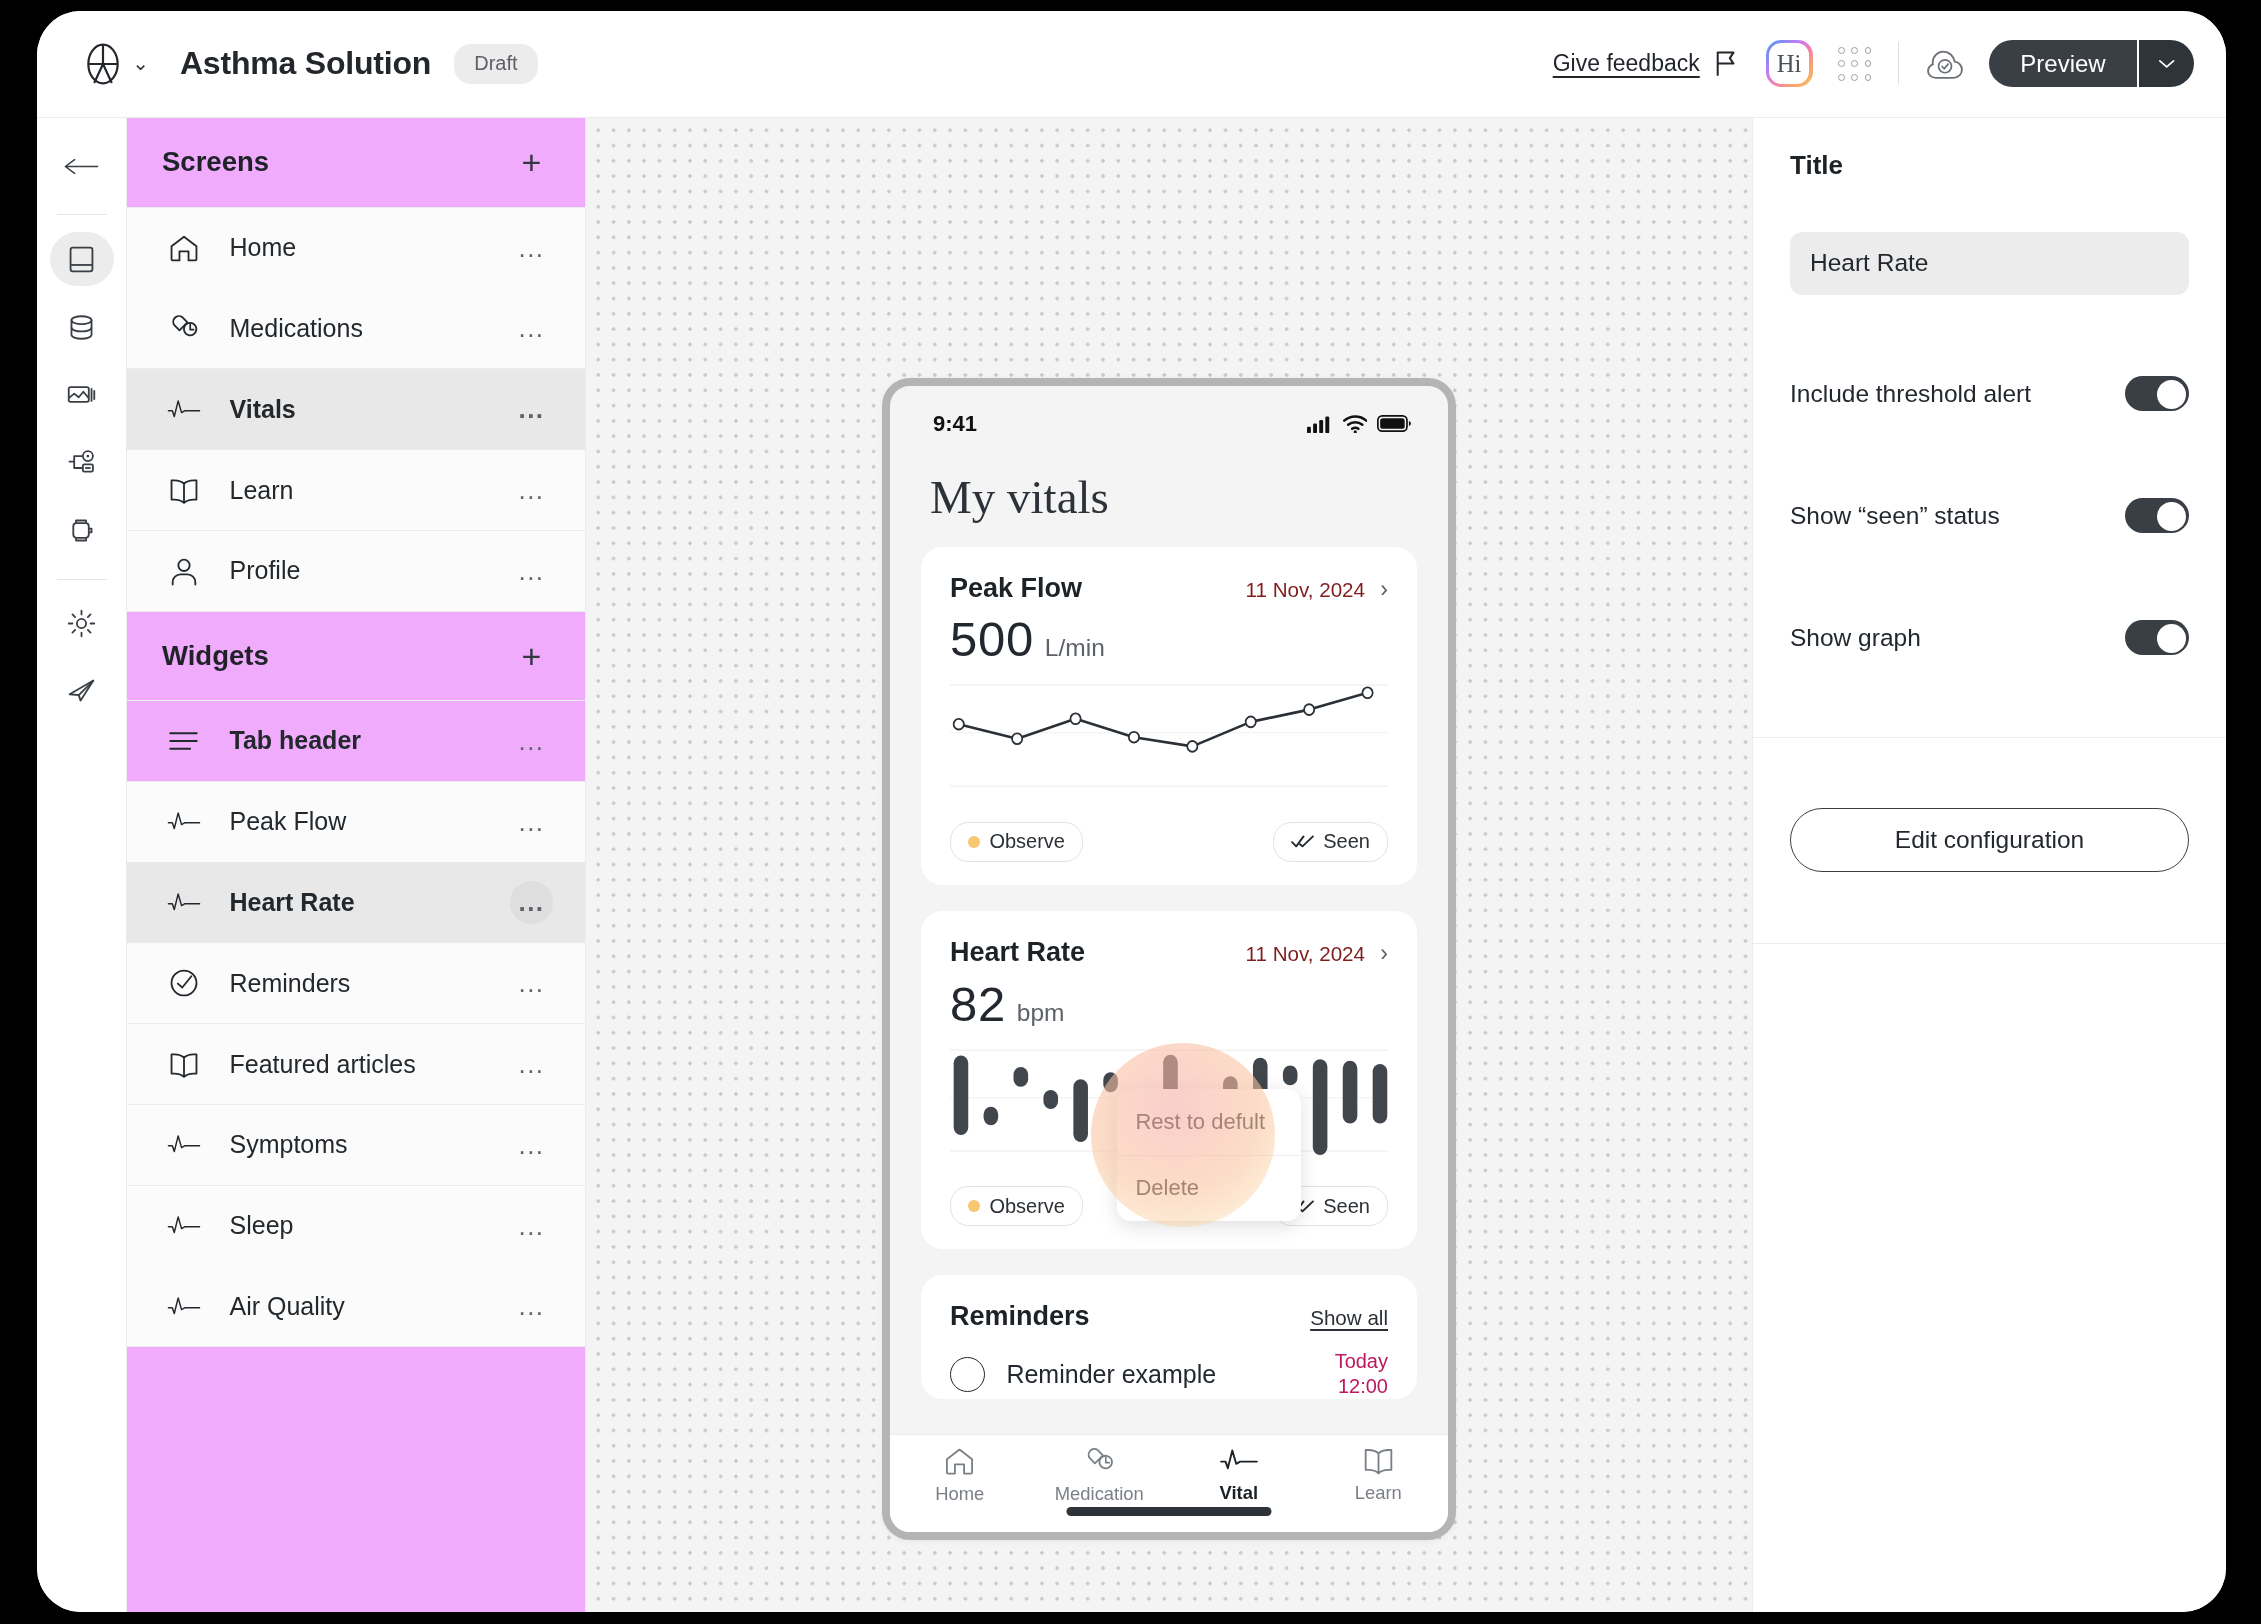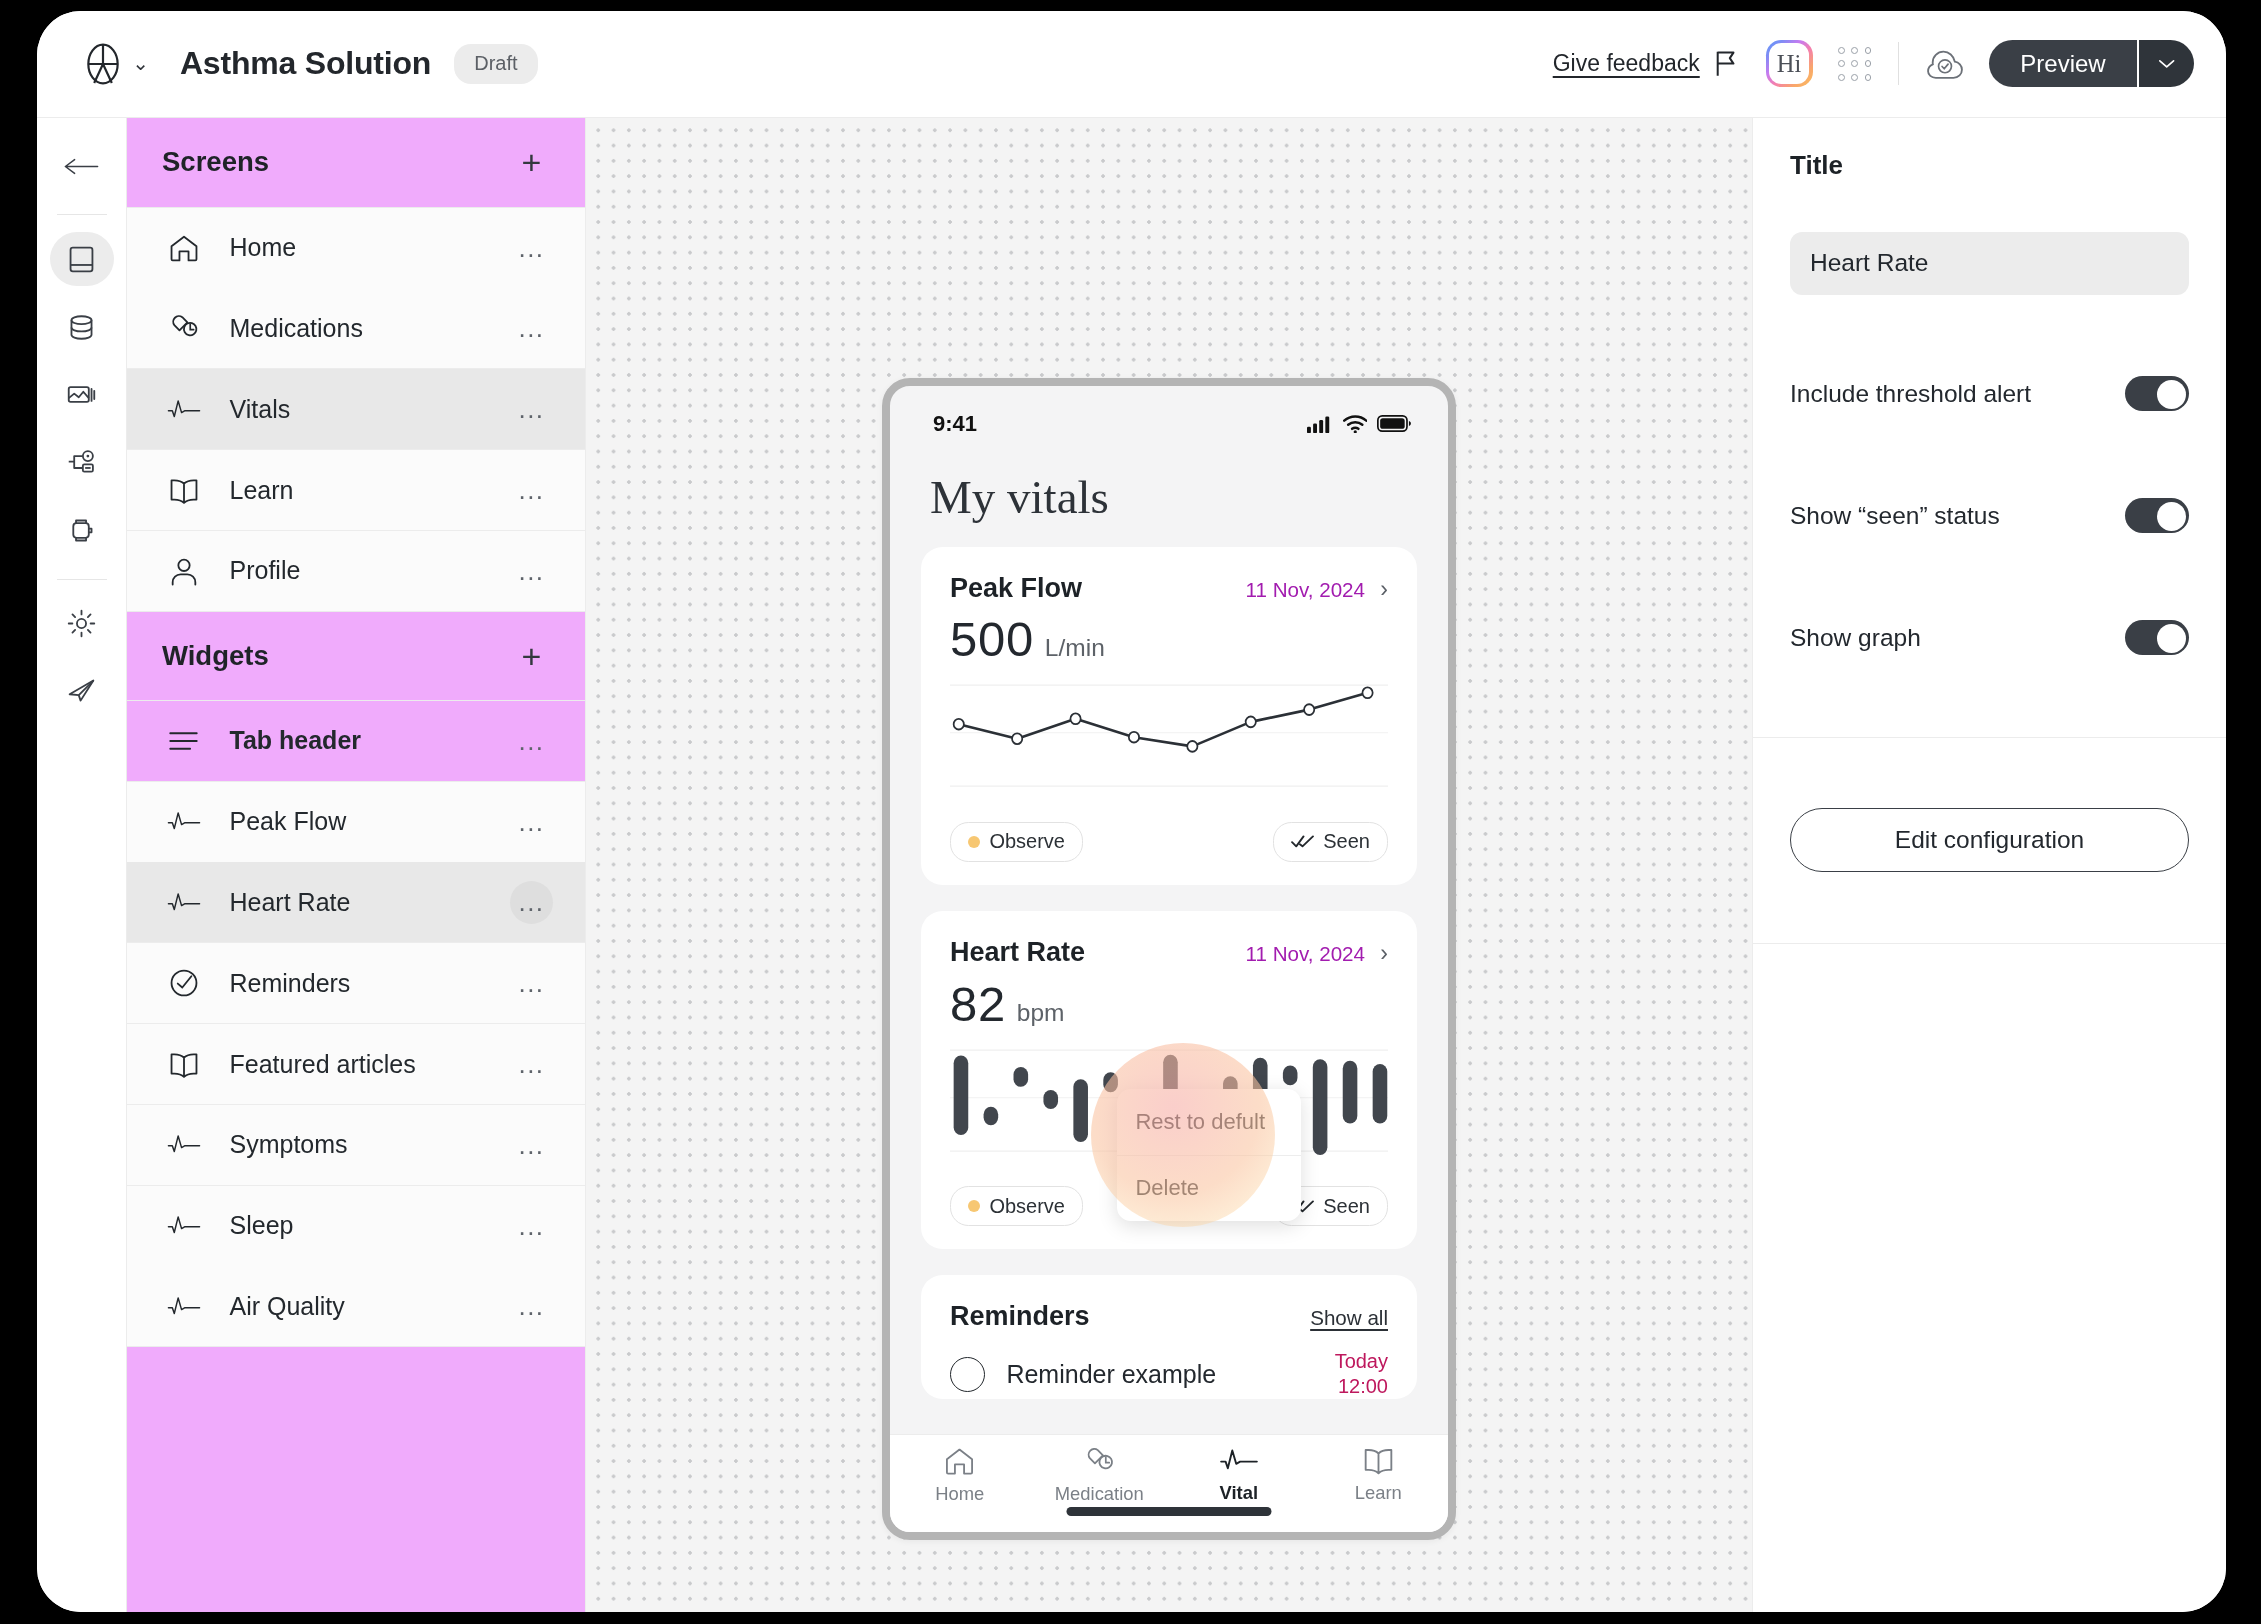--- a/index.html
+++ b/index.html
@@ -136,21 +136,21 @@
     line-height: 1;
   }
   .list-row {
     height: 80px; flex: 0 0 80px;
     display: flex; align-items: center;
     padding: 0 32px 0 35px;
     cursor: pointer;
     position: relative;
   }
   .list-row.shade { background: #fbfbfb; }
-  .list-row.selected { background: #e8e8e8; }
+  .list-row.selected { background: #e8e8e8; font-weight: bold; }
   .list-row .ic { width: 43px; flex: 0 0 43px; display: flex; align-items: center; justify-content: center; }
   .list-row .lbl { margin-left: 24.5px; font-size: 25px; color: #23282d; }
   .list-row .lbl.bold { font-weight: 700; }
   .dots {
     margin-left: auto; width: 43px; height: 43px; border-radius: 50%;
     display: flex; align-items: center; justify-content: center;
     color: #5e636a; font-size: 26px; letter-spacing: 1.5px; line-height: 0;
     cursor: pointer;
   }
   .dots.hl { background: #dedede; }
@@ -193,21 +193,21 @@
   }
   #screen-scroll { flex: 1 1 auto; padding: 23px 31px 0 31px; overflow: hidden; }
 
   .card {
     background: #fff; border-radius: 21.4px;
     padding: 26px 29px 23px 29px;
     margin-bottom: 26px;
   }
   .card-head { display: flex; align-items: baseline; }
   .card-title { font-size: 27px; font-weight: 700; color: #1d2227; }
-  .card-date { margin-left: auto; font-size: 20.6px; color: #a21caf; }
+  .card-date { margin-left: auto; font-size: 20.6px; color: #7f1d1d; }
   .card-chev { margin-left: 15.3px; color: #5a5f66; font-size: 23px; line-height: 1; }
   .card-value { margin-top: 7.6px; display: flex; align-items: baseline; }
   .card-num { font-size: 49px; color: #23282e; font-weight: 400; letter-spacing: 0.8px; }
   .card-unit { margin-left: 10.7px; font-size: 24.5px; color: #5d6268; }
   .chart-box { position: relative; height: 124px; margin-top: 12.2px; }
   .chart-box svg { display: block; width: 100%; height: 100%; }
   .card-foot { display: flex; align-items: center; margin-top: 18.4px; }
   .pill {
     border: 0.8px solid #e2e2e2; border-radius: 18.4px;
     padding: 7.6px 17px; font-size: 20px; color: #2c3136;

